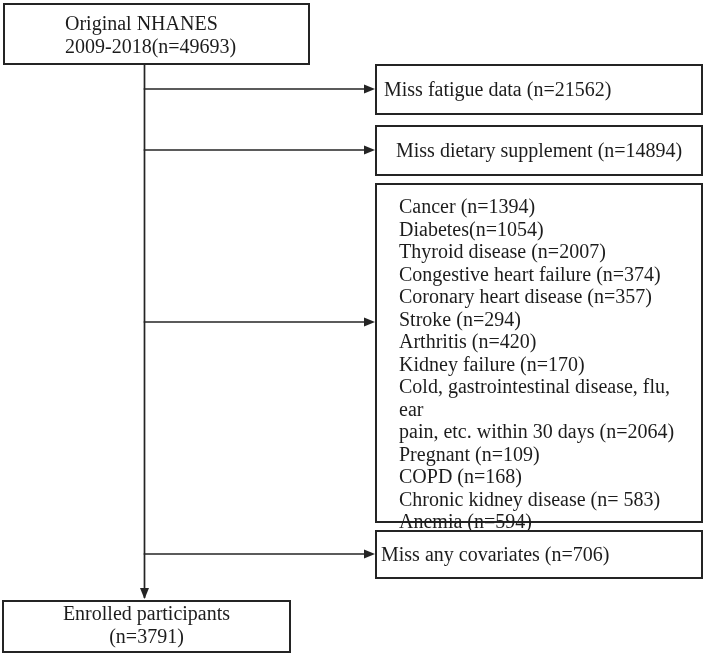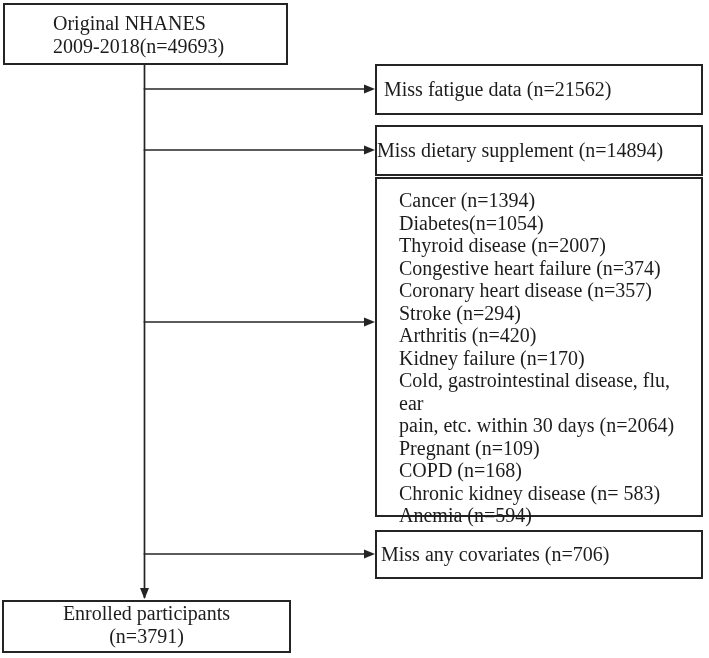--- a/index.html
+++ b/index.html
@@ -17,35 +17,36 @@
     font-size: 20px;
     overflow: hidden;
   }
   .fbox {
     position: absolute;
     background: #ffffff;
     border: 2px solid #242424;
     box-sizing: border-box;
   }
   #box-source {
-    left: 3px; top: 3px; width: 285px; height: 62px;
-    padding: 7px 6px 0 48px;
+    left: 3px; top: 3px; width: 307px; height: 62px;
+    padding: 7px 6px 0 60px;
     line-height: 23px;
   }
   #box-fatigue {
     left: 375px; top: 64px; width: 328px; height: 51px;
     display: flex; align-items: center;
     padding-left: 7px;
   }
   #box-dietary {
     left: 375px; top: 125px; width: 328px; height: 51px;
     display: flex; align-items: center;
+    padding-left: 19px;
   }
   #box-exclusions {
-    left: 375px; top: 177px; width: 328px; height: 340px;
+    left: 375px; top: 183px; width: 328px; height: 340px;
     padding: 10px 4px 0 22px;
     line-height: 22.5px;
   }
   #box-covariates {
     left: 375px; top: 530px; width: 328px; height: 49px;
     display: flex; align-items: center;
     padding-left: 4px;
   }
   #box-enrolled {
     left: 2px; top: 600px; width: 289px; height: 53px;

